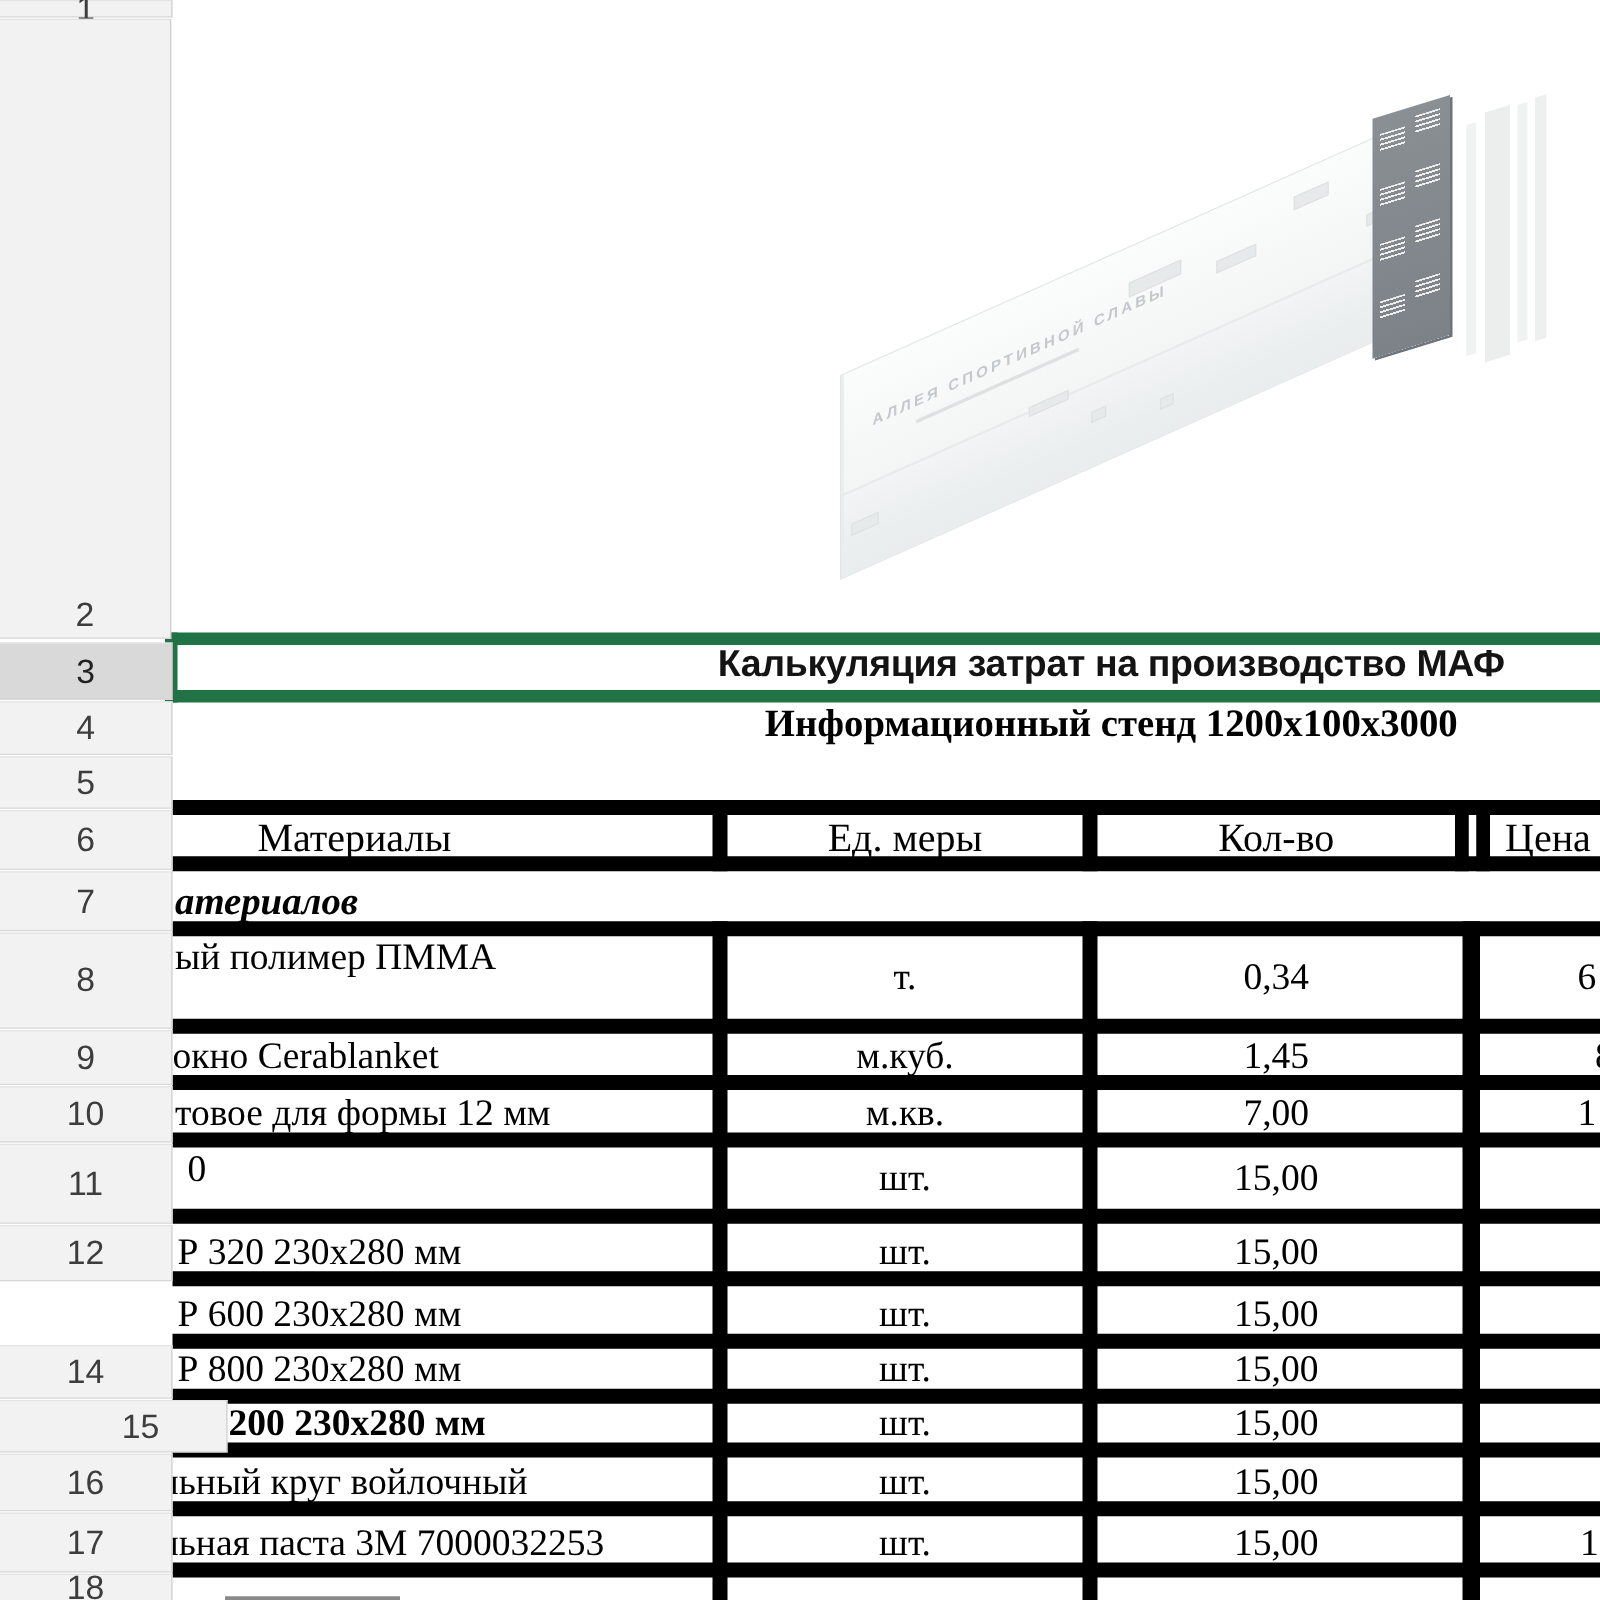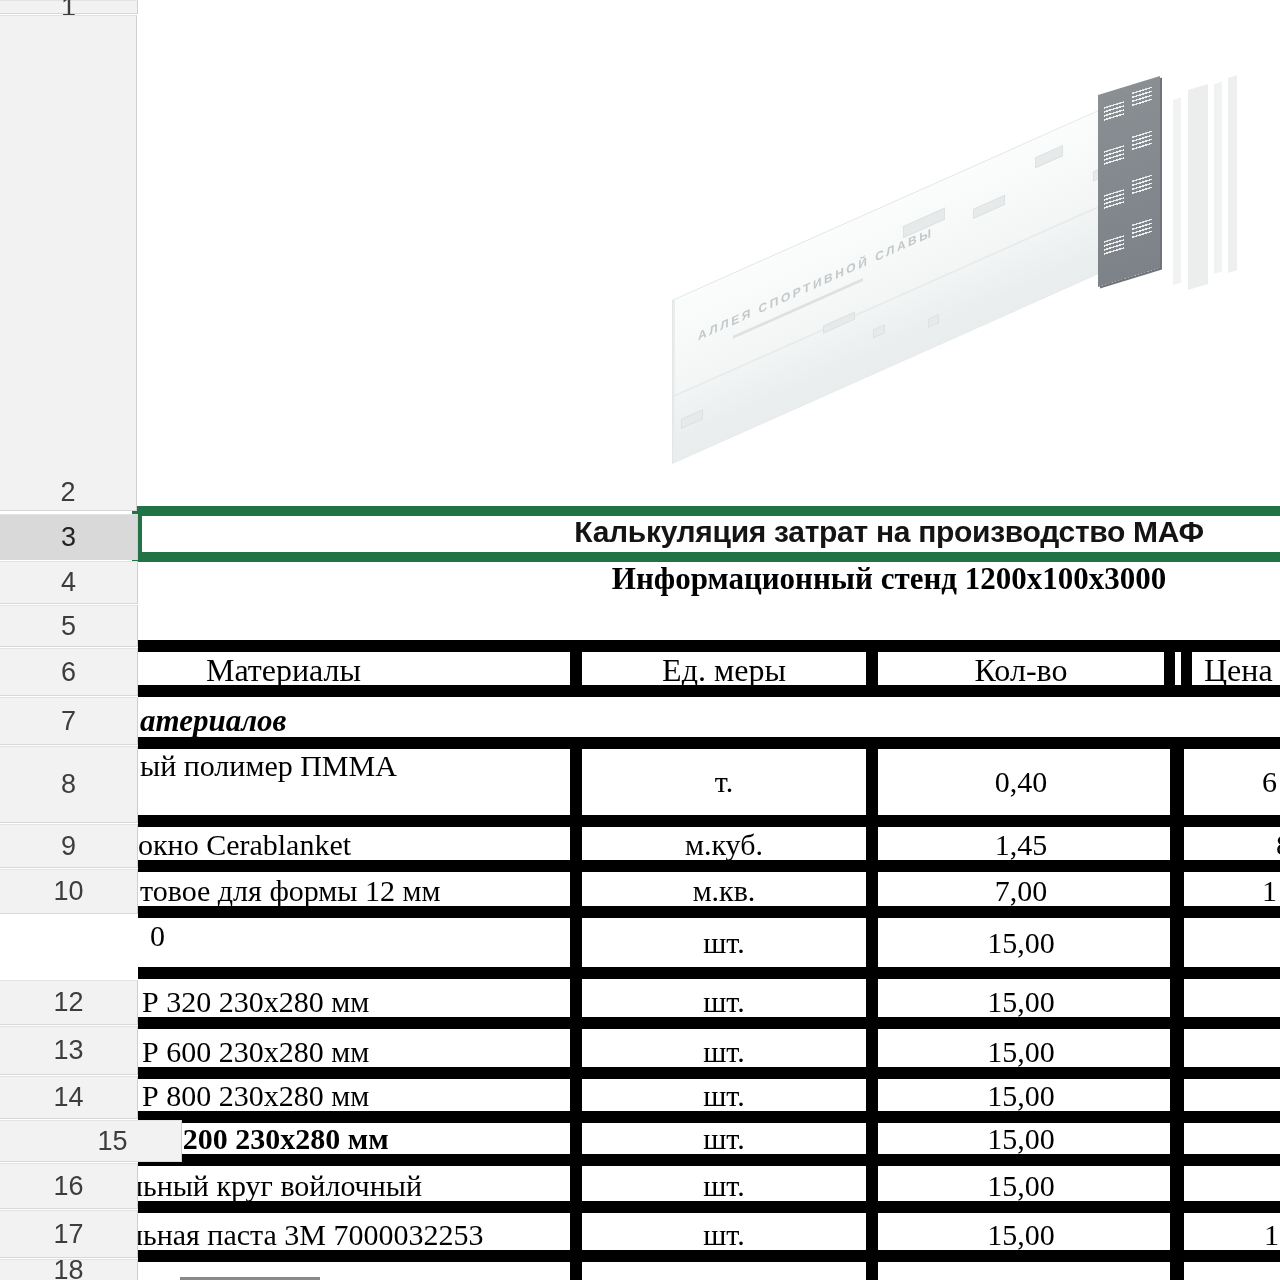--- a/index.html
+++ b/index.html
@@ -127,22 +127,22 @@
     <div class="rh" style="top: 0px; height: 12px;">1</div>
     <div class="rh bottomAlign" style="top: 15px; height: 496px;">2</div>
     <div class="rh sel" style="top: 514px; height: 44px;">3</div>
     <div class="rh" style="top: 561px; height: 41px;">4</div>
     <div class="rh" style="top: 605px; height: 40px;">5</div>
     <div class="rh" style="top: 648px; height: 46px;">6</div>
     <div class="rh" style="top: 697px; height: 46px;">7</div>
     <div class="rh" style="top: 746px; height: 75px;">8</div>
     <div class="rh" style="top: 824px; height: 42px;">9</div>
     <div class="rh" style="top: 869px; height: 43px;">10</div>
+    <div class="rh" style="top: 915px; height: 62px;">11</div>
     <div class="rh" style="top: 980px; height: 43px;">12</div>
-    <div class="rh" style="top: 1026px; height: 47px;">13</div>
     <div class="rh" style="top: 1076px; height: 41px;">14</div>
     <div class="rh" style="top: 1120px; height: 40px; padding-left: 44px;">15</div>
     <div class="rh" style="top: 1163px; height: 44px;">16</div>
     <div class="rh" style="top: 1210px; height: 46px;">17</div>
     <div class="rh" style="top: 1259px; height: 21px;">18</div>
   </div>
 <div id="tableLayer">
     <div class="bar" style="left: 138px; top: 640px; width: 1142px; height: 12px;"></div>
     <div class="bar" style="left: 138px; top: 685px; width: 1142px; height: 12px;"></div>
     <div class="bar" style="left: 138px; top: 737px; width: 1142px; height: 12px;"></div>
@@ -160,21 +160,21 @@
     <div class="bar" style="left: 866px; top: 640px; width: 12px; height: 57px;"></div>
     <div class="bar" style="left: 1164px; top: 640px; width: 11px; height: 57px;"></div>
     <div class="bar" style="left: 1181px; top: 640px; width: 11px; height: 57px;"></div>
     <div class="bar" style="left: 570px; top: 737px; width: 12px; height: 543px;"></div>
     <div class="bar" style="left: 866px; top: 737px; width: 12px; height: 543px;"></div>
     <div class="bar" style="left: 1170px; top: 737px; width: 14px; height: 543px;"></div>
     <div class="cellTxt twoLine" style="left: 140px; top: 749px;">
       <div>ый полимер ПММА</div>
     </div>
     <div class="cellTxt center" style="left: 582px; top: 765px; width: 284px;">т.</div>
-    <div class="cellTxt center" style="left: 878px; top: 765px; width: 286px;">0,40</div>
+    <div class="cellTxt center" style="left: 878px; top: 765px; width: 286px;">0,34</div>
     <div class="cellTxt " style="left: 1186px; top: 765px; width: 94px; padding-left: 76px; overflow: hidden; box-sizing: border-box;">6</div>
     <div class="cellTxt " style="left: 138px; top: 828px;">окно Cerablanket</div>
     <div class="cellTxt center" style="left: 582px; top: 828px; width: 284px;">м.куб.</div>
     <div class="cellTxt center" style="left: 878px; top: 828px; width: 286px;">1,45</div>
     <div class="cellTxt " style="left: 1186px; top: 828px; width: 94px; padding-left: 90px; overflow: hidden; box-sizing: border-box;">8</div>
     <div class="cellTxt " style="left: 140px; top: 874px;">товое для формы 12 мм</div>
     <div class="cellTxt center" style="left: 582px; top: 874px; width: 284px;">м.кв.</div>
     <div class="cellTxt center" style="left: 878px; top: 874px; width: 286px;">7,00</div>
     <div class="cellTxt " style="left: 1186px; top: 874px; width: 94px; padding-left: 76px; overflow: hidden; box-sizing: border-box;">1</div>
     <div class="cellTxt twoLine" style="left: 140px; top: 919px;">

